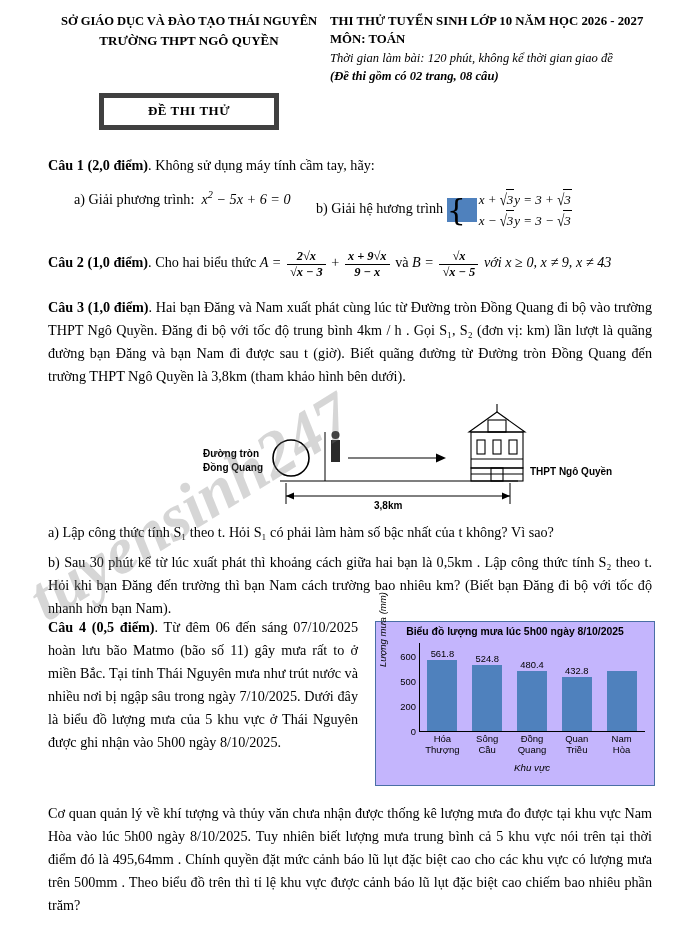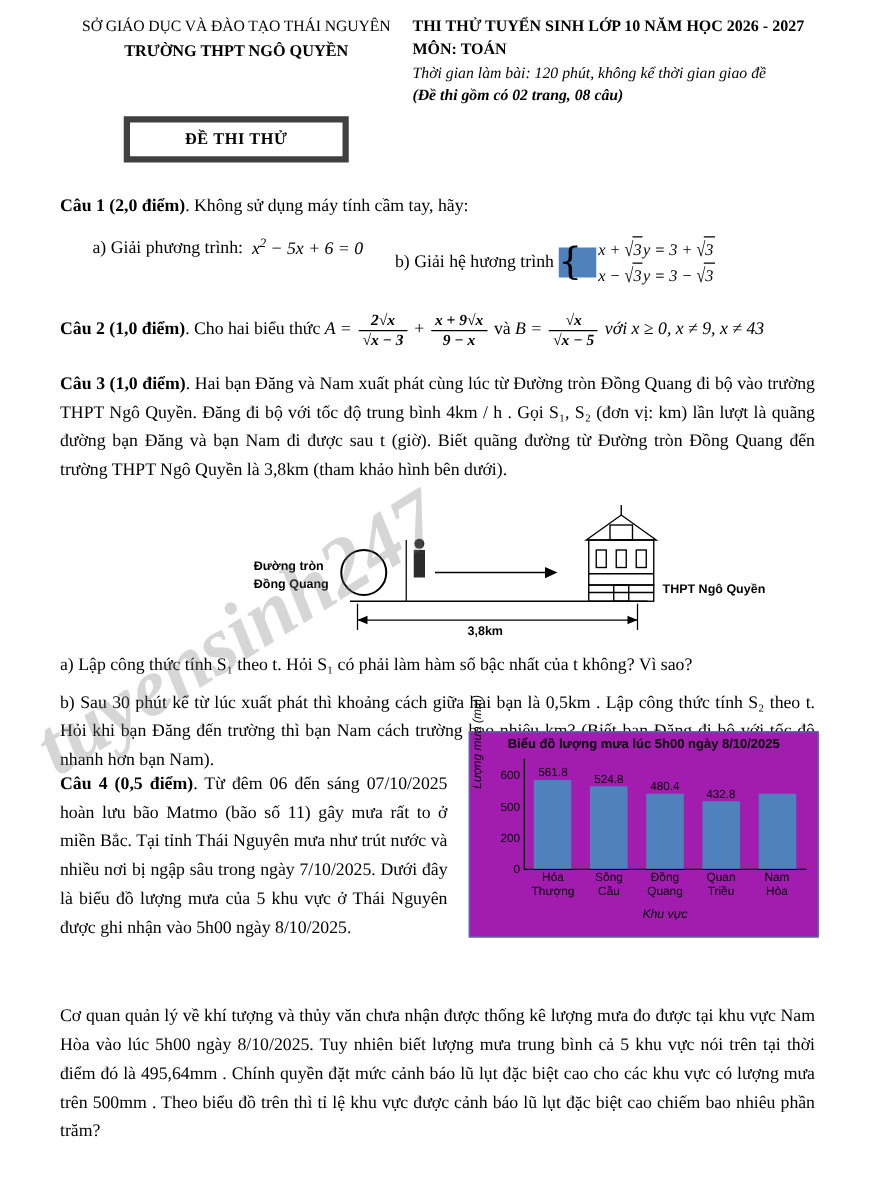--- a/index.html
+++ b/index.html
@@ -11,21 +11,21 @@
     position:relative;
     overflow:hidden;
   }
   .page{position:relative;width:700px;height:947px;padding:0;box-sizing:border-box;}
   .inner{position:absolute;left:48px;top:14px;width:604px;}
 
   
   .header{display:flex;width:604px;}
   .hdr-left{width:282px;text-align:center;}
   .hdr-right{width:322px;text-align:left;}
-  .hdr-line1{font-size:12.6px;font-weight:normal;letter-spacing:-0.1px;}
+  .hdr-line1{font-size:12.6px;font-weight:bold;letter-spacing:-0.1px;}
   .hdr-line2{font-size:13px;font-weight:bold;margin-top:4px;}
   .hdr-r1{font-size:12.8px;font-weight:bold;}
   .hdr-r2{font-size:12.8px;font-weight:bold;margin-top:3px;}
   .hdr-r3{font-size:12.6px;font-style:italic;margin-top:4px;}
   .hdr-r4{font-size:12.6px;font-style:italic;font-weight:bold;margin-top:3px;}
 
   .dethithu{
     margin:9px auto 0 auto;
     width:170px;
     border:5px solid #404040;
@@ -57,22 +57,22 @@
   .brace .bar{font-size:30px;line-height:0.8;font-family:"DejaVu Serif",serif;margin-right:2px;}
   .brace .eqs{display:inline-block;font-size:13px;line-height:1.55;}
   sup{font-size:0.72em;vertical-align:super;}
 
   
   .figure{position:relative;width:604px;height:118px;margin-top:8px;}
   .fig-label{position:absolute;font-size:10px;font-weight:bold;font-family:"Liberation Sans",sans-serif;}
 
   
   .chart-wrap{
-    position:absolute;left:375px;top:585px;width:280px;height:165px;
-    border:1px solid #4a6fa5;box-sizing:border-box;background:#a21caf;
+    position:absolute;left:375px;top:621px;width:280px;height:165px;
+    border:1px solid #4a6fa5;box-sizing:border-box;background:#c4b5fd;
   }
   .chart-title{
     text-align:center;font-size:10.4px;font-weight:bold;
     font-family:"Liberation Sans",sans-serif;margin-top:4px;
   }
   .chart-body{position:relative;width:278px;height:142px;}
   .y-axis-label{
     position:absolute;left:1px;top:30px;
     font-size:9.6px;font-style:italic;font-family:"Liberation Sans",sans-serif;
     transform:rotate(-90deg);transform-origin:left top;

